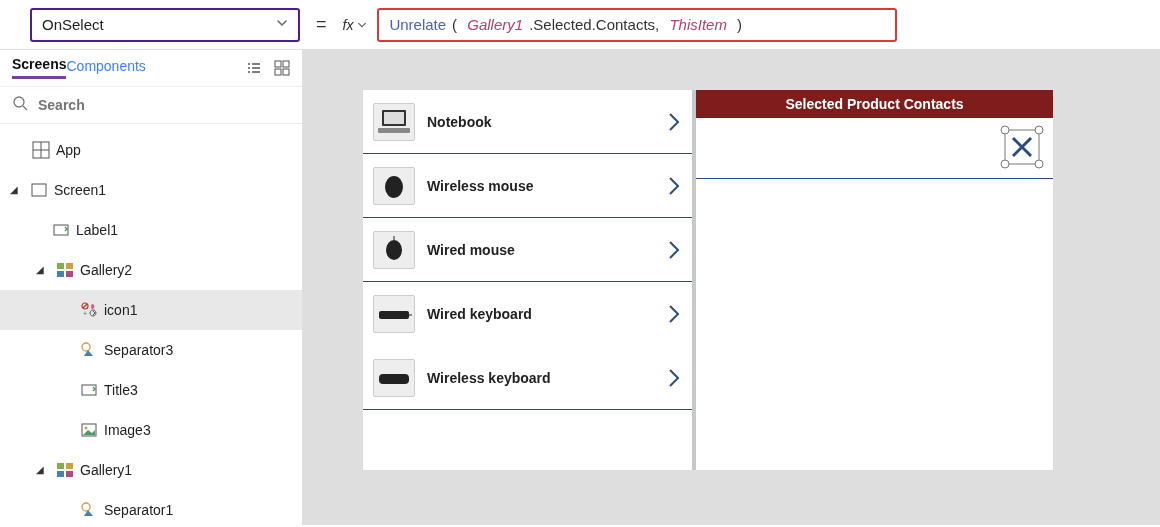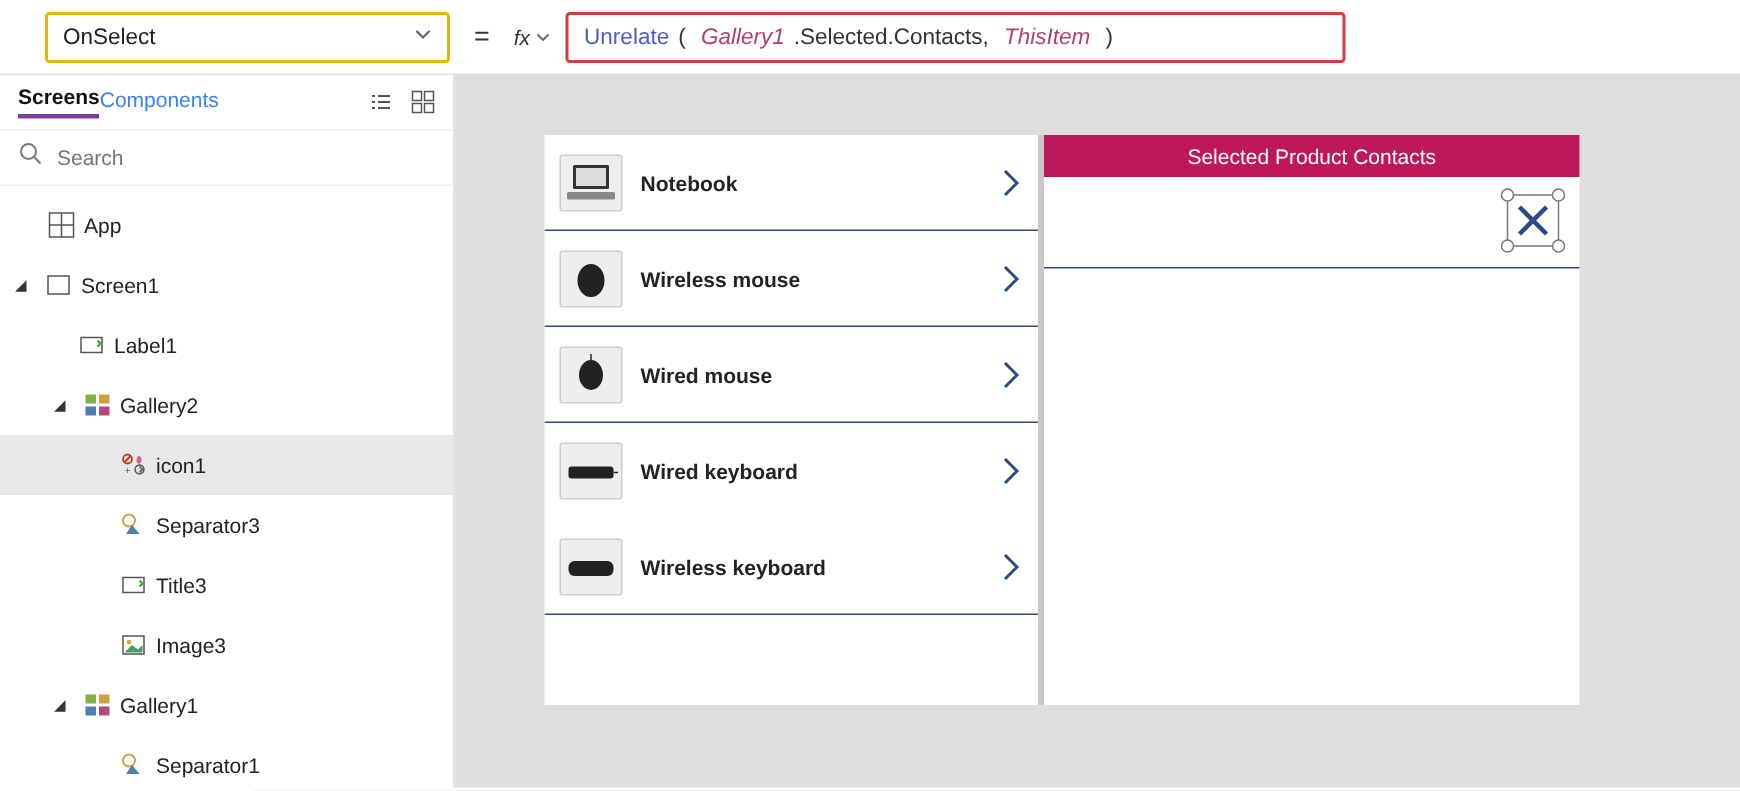--- a/index.html
+++ b/index.html
@@ -1,20 +1,20 @@
 <!DOCTYPE html>
 <html><head>
 <meta charset="utf-8">
 <style>
   * { box-sizing: border-box; margin: 0; padding: 0; font-family: "Segoe UI", Arial, sans-serif; }
   body { width: 1160px; height: 527px; background: #fff; overflow: hidden; position: relative; }
 
   
   .topbar { display: flex; align-items: center; height: 50px; padding: 8px 8px 8px 30px; gap: 10px; }
-  .prop-dd { display: flex; align-items: center; width: 270px; height: 34px; border: 2px solid #eab308; border-radius: 3px; padding: 0 10px; background: #fff; justify-content: space-between; }
+  .prop-dd { display: flex; align-items: center; width: 270px; height: 34px; border: 2px solid #4c1d95; border-radius: 3px; padding: 0 10px; background: #fff; justify-content: space-between; }
   .prop-dd .name { font-size: 15px; color: #222; }
   .chev { font-size: 12px; color: #666; }
   .eq { font-size: 18px; color: #333; margin: 0 6px; }
   .fx-wrap { display: flex; align-items: center; gap: 4px; color: #333; font-size: 14px; }
   .fx-label { font-style: italic; font-weight: 500; }
   .formula { flex: 0 0 520px; height: 34px; border: 2px solid #d83b3b; border-radius: 3px; padding: 0 10px; display: flex; align-items: center; font-family: "Consolas","Courier New",monospace; font-size: 15px; background: #fff; gap: 6px; white-space: pre; }
   .fnname { color: #4a5fc1; }
   .ident { color: #b33f6b; font-style: italic; }
   .dot { color: #333; }
   .plain { color: #333; }
@@ -24,21 +24,21 @@
 
   
   .main { display: flex; height: calc(527px - 52px); }
   .sidebar { width: 303px; border-right: 1px solid #e0e0e0; display: flex; flex-direction: column; }
   .tabs { display: flex; align-items: center; height: 38px; padding: 0 12px; border-bottom: 1px solid #eee; }
   .tab { font-size: 14px; color: #3b82f6; padding-bottom: 4px; cursor: pointer; }
   .tab.active { color: #111; font-weight: 600; border-bottom: 3px solid #7b3fa0; }
   .tab-icons { margin-left: auto; display: flex; gap: 12px; color: #555; font-size: 14px; }
   .tab-icons svg { display: block; }
   .search-row { display: flex; align-items: center; height: 38px; padding: 0 12px; gap: 10px; border-bottom: 1px solid #eee; }
-  .search-row input { border: none; outline: none; font-size: 14px; width: 100%; color: #ec4899; }
+  .search-row input { border: none; outline: none; font-size: 14px; width: 100%; color: #ec4899; font-weight: bold; }
   .tree { padding: 6px 0; font-size: 14px; color: #222; overflow-y: auto; }
   .tree-item { display: flex; align-items: center; height: 40px; padding-right: 10px; cursor: pointer; }
   .tree-item.selected { background: #e8e8e8; }
   .ti-indent1 { padding-left: 12px; }
   .ti-indent2 { padding-left: 50px; }
   .ti-indent3 { padding-left: 78px; }
   .tree-toggle { width: 14px; font-size: 10px; color: #333; margin-right: 4px; }
   .tree-icon { width: 22px; display: flex; justify-content: center; align-items: center; color: #555; }
   .tree-icon svg { display: block; }
   .tree-label { margin-left: 4px; }
@@ -48,21 +48,21 @@
   .app-surface { display: flex; width: 690px; height: 380px; background: transparent; }
   .left-list { width: 333px; background: #fff; border-right: 4px solid #c8c8c8; overflow: hidden; }
   .list-row { display: flex; align-items: center; height: 64px; border-bottom: 1px solid #2b4a8a; padding: 0 10px; }
   .list-row:first-child { border-top: none; justify-content: space-between; }
   .thumb { width: 42px; height: 38px; background: #eee; border: 1px solid #ccc; border-radius: 2px; margin-right: 12px; display: flex; align-items: center; justify-content: center; font-size: 16px; }
   .row-label { font-size: 14px; font-weight: 600; color: #222; flex: 1; }
   .row-chev { color: #2b4a8a; }
   .row-chev svg { display: block; }
 
   .right-panel { flex: 1; background: #fff; display: flex; flex-direction: column; }
-  .right-header { height: 28px; background: #be185d; color: #fff; font-weight: 400; font-size: 14px; display: flex; align-items: center; justify-content: center; }
+  .right-header { height: 28px; background: #7f1d1d; color: #fff; font-weight: 700; font-size: 14px; display: flex; align-items: center; justify-content: center; }
   .right-body { flex: 1; position: relative; }
   .sel-handle { position: absolute; top: 6px; right: 8px; width: 46px; height: 46px; }
   .sel-handle svg { display: block; }
   .right-divider { position: absolute; top: 60px; left: 0; right: 0; border-top: 1px solid #2b4a8a; }
 
 </style>
 </head>
 <body>
 
 <div class="topbar hdiv">

